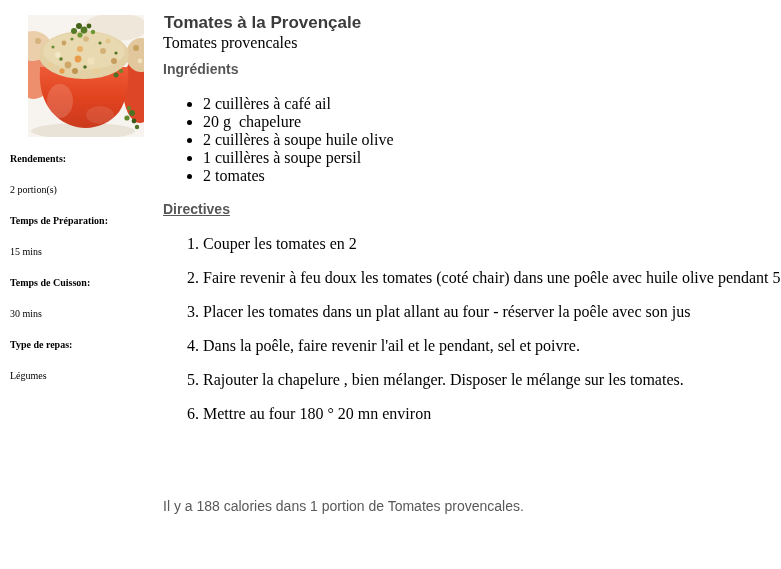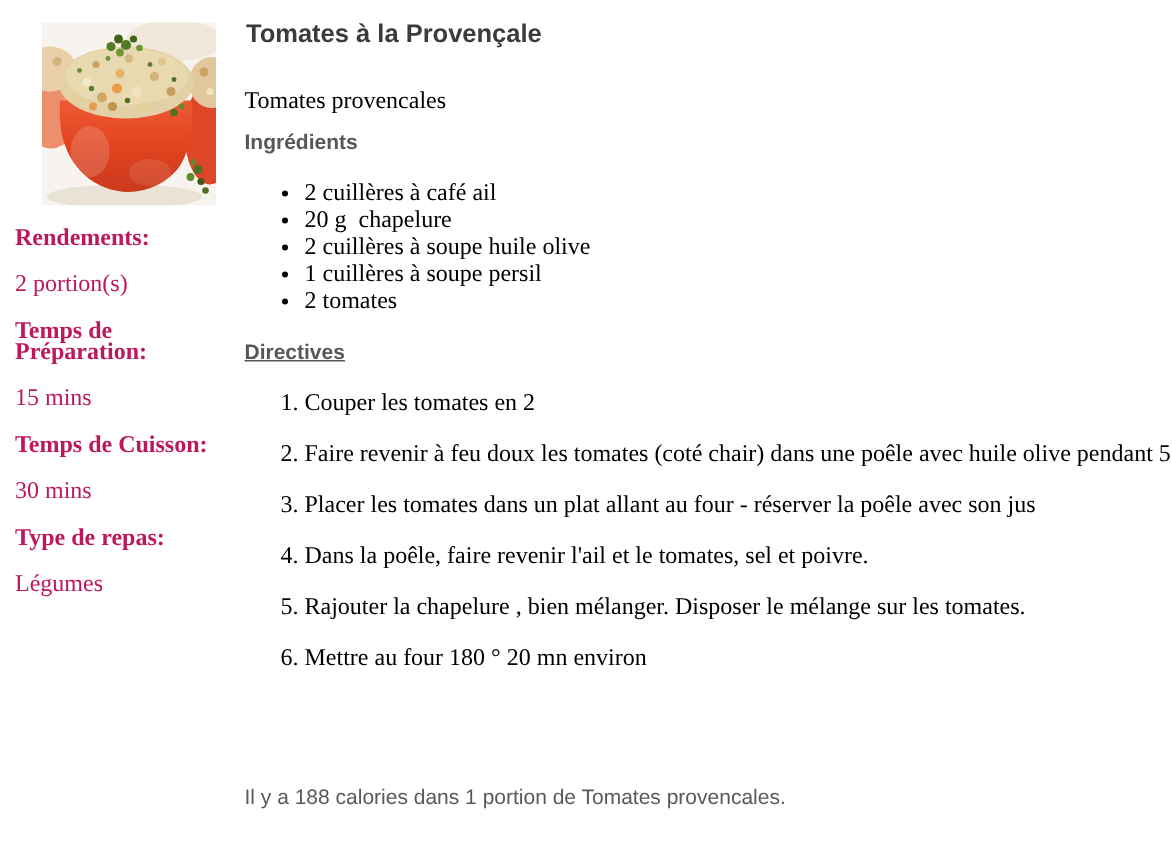--- a/index.html
+++ b/index.html
@@ -12,35 +12,35 @@
     font-family: "Liberation Serif", serif;
   }
   .photo {
     position: absolute; left: 28px; top: 15px;
     width: 116px; height: 122px;
   }
   .meta-list {
     position: absolute; left: 10px; top: 152px; width: 150px;
     margin: 0; padding: 0;
     font-family: "Liberation Serif", serif;
-    font-size: 16px; color: #be185d;
+    font-size: 10px; color: #000000;
   }
   .meta-list dt { font-weight: bold; line-height: 14px; margin: 0 0 17px 0; }
   .meta-list dd { margin: 0 0 17px 0; line-height: 14px; }
   .main {
     position: absolute; left: 163px; top: 0; width: 618px;
   }
   .title {
     margin: 13px 0 0 1px;
     font-family: "Liberation Sans", sans-serif;
     font-weight: bold; font-size: 17px; line-height: 20px;
     color: #3b3b3b;
   }
   .subtitle {
-    margin: 26px 0 0;
+    margin: 1px 0 0;
     font-size: 16px; line-height: 18px; color: #000000;
   }
   .section-heading {
     font-family: "Liberation Sans", sans-serif;
     font-weight: bold; font-size: 14px; line-height: 16px;
     color: #575757;
   }
   .ingredients-heading { margin: 9px 0 0; }
   .directions-heading  { margin: 16px 0 0; text-decoration: underline; }
   .ingredients-list {
@@ -164,19 +164,19 @@
     <li>2 cuillères à soupe huile olive</li>
     <li>1 cuillères à soupe persil</li>
     <li>2 tomates</li>
   </ul>
 
   <h2 class="section-heading directions-heading">Directives</h2>
   <ol class="directions-list">
     <li>Couper les tomates en 2</li>
     <li>Faire revenir à feu doux les tomates (coté chair) dans une poêle avec huile olive pendant 5</li>
     <li>Placer les tomates dans un plat allant au four - réserver la poêle avec son jus</li>
-    <li>Dans la poêle, faire revenir l'ail et le tomates, sel et poivre.</li>
+    <li>Dans la poêle, faire revenir l'ail et le pendant, sel et poivre.</li>
     <li>Rajouter la chapelure , bien mélanger. Disposer le mélange sur les tomates.</li>
     <li>Mettre au four 180 ° 20 mn environ</li>
   </ol>
 
   <p class="calories-note">Il y a 188 calories dans 1 portion de Tomates provencales.</p>
 </main>
 
 </body></html>

